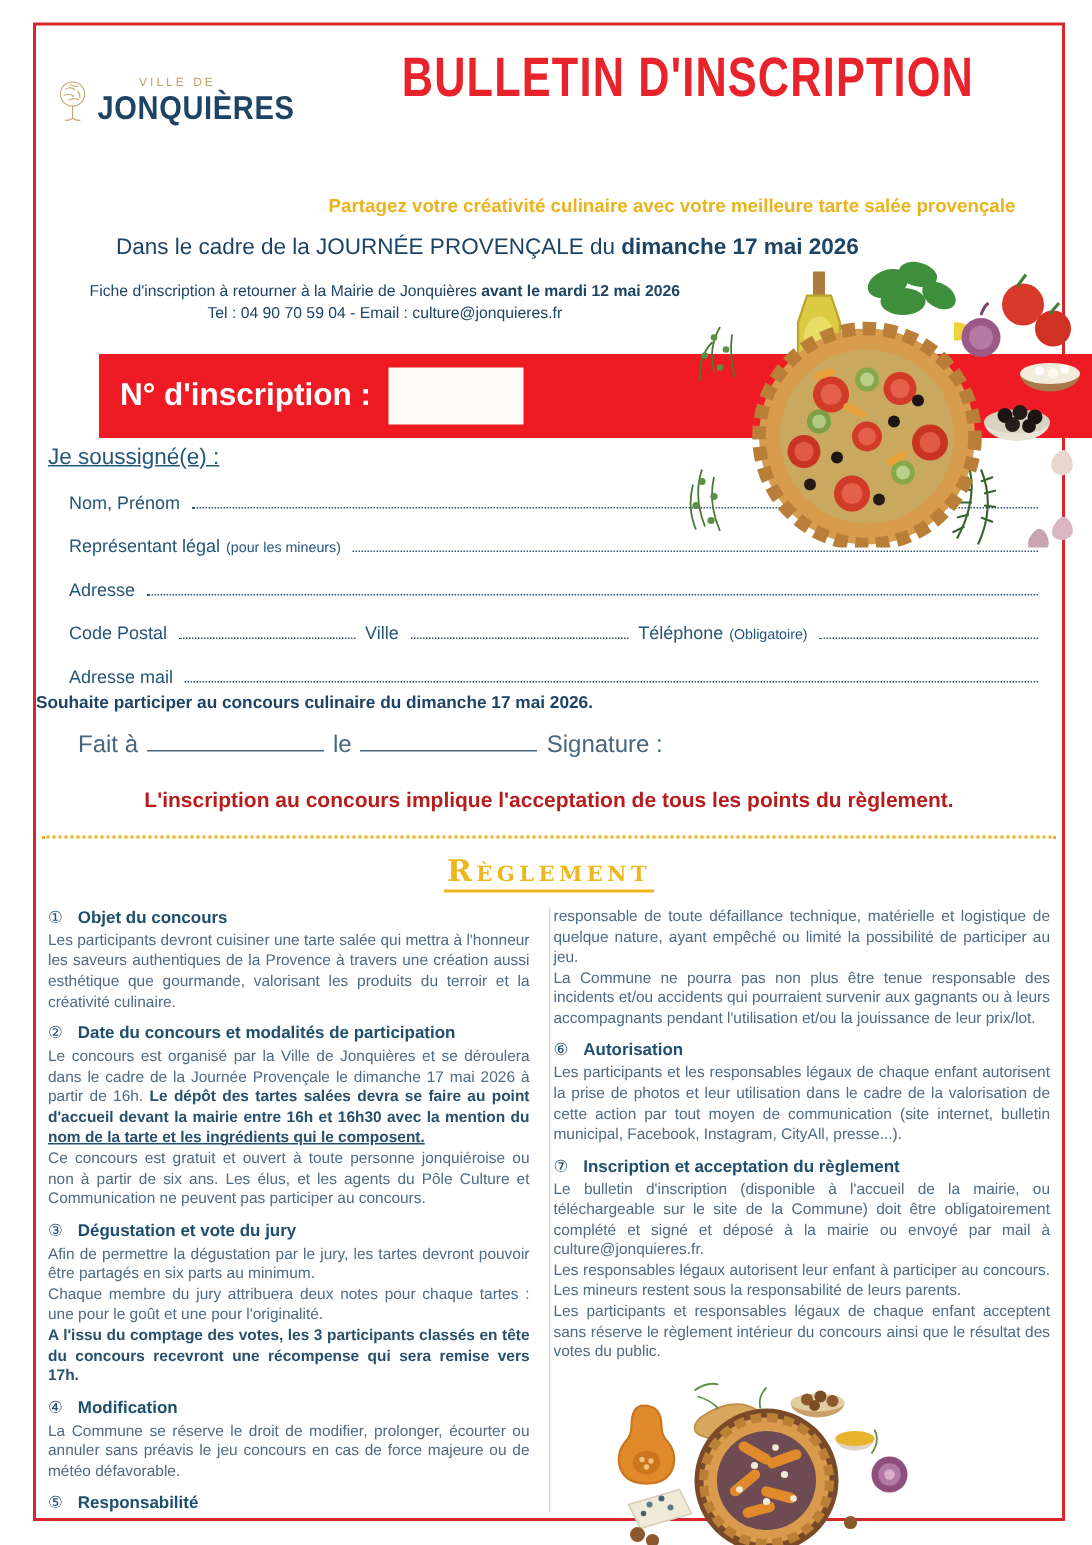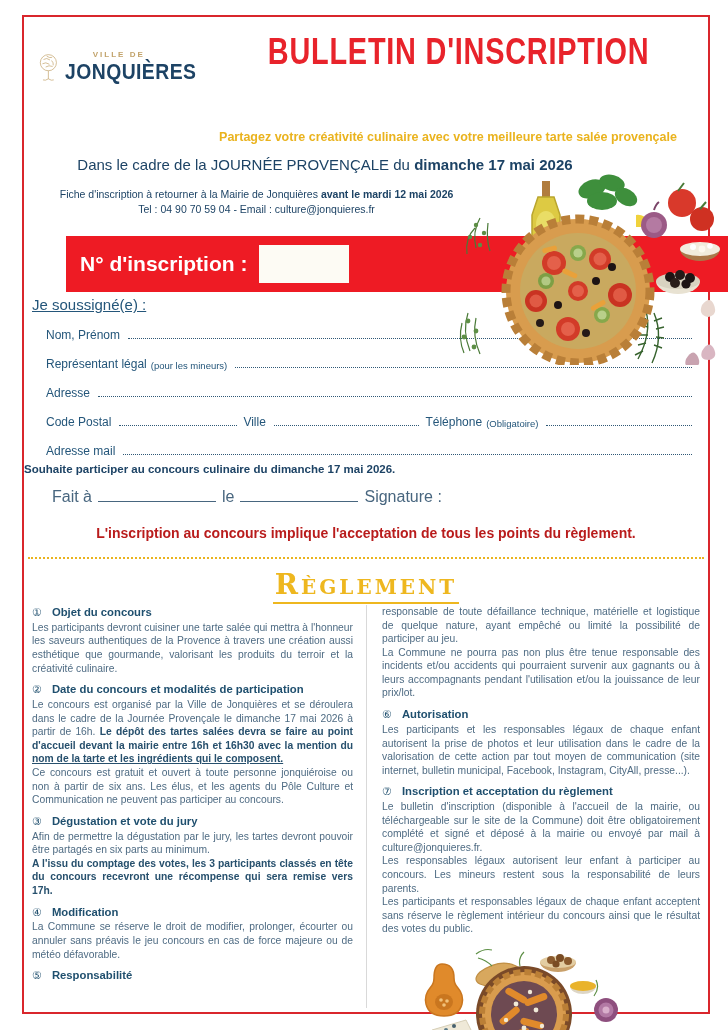--- a/index.html
+++ b/index.html
@@ -3,21 +3,21 @@
 <meta charset="utf-8">
 <style>
   html,body{margin:0;padding:0;background:#ffffff;}
   body{width:728px;height:1030px;position:relative;font-family:"Liberation Sans",sans-serif;overflow:hidden;}
   .frame{position:absolute;left:22px;top:15px;width:684px;height:995px;border:2px solid #d9262c;background:#ffffff;}
 
   
   .header-row{position:absolute;top:16px;left:12px;right:8px;display:flex;align-items:flex-start;}
   .logo{width:178px;display:flex;align-items:center;gap:4px;padding-top:6px;}
   .logo-text{display:flex;flex-direction:column;line-height:1;}
-  .logo-ville{color:#c2a36b;font-size:8px;font-weight:bold;letter-spacing:2px;margin-left:28px;margin-bottom:2px;}
+  .logo-ville{color:#c2a36b;font-size:8px;font-weight:normal;letter-spacing:2px;margin-left:28px;margin-bottom:2px;}
   .logo-name{color:#1d4365;font-size:22px;font-weight:bold;letter-spacing:.5px;transform:scaleX(.88);transform-origin:left;white-space:nowrap;}
   .titles{flex:1;text-align:center;}
   .title1{color:#e8232b;font-size:37px;font-weight:bold;line-height:1;white-space:nowrap;display:inline-block;transform:scaleX(.78);transform-origin:center;letter-spacing:1px;}
   .title2{color:#eab31e;font-family:"DejaVu Serif",serif;font-variant:small-caps;font-size:31px;font-weight:bold;line-height:1.05;letter-spacing:3px;display:inline-block;transform:scaleX(.92);margin-top:2px;}
   .tagline{position:absolute;top:113px;left:170px;right:6px;text-align:center;color:#eab31e;font-weight:bold;font-size:12.5px;}
   .context{position:absolute;top:139px;left:0;width:88%;text-align:center;color:#1d4365;font-size:15px;}
   .context b{font-weight:bold;}
   .contact{position:absolute;top:170px;left:0;width:68%;text-align:center;color:#1d4365;font-size:10.5px;line-height:1.45;}
   .contact b{font-weight:bold;}
 
@@ -38,25 +38,25 @@
   .leader{flex:1;border-bottom:1.6px dotted #2f5876;margin:0 6px 3px 8px;}
   .leader.mid{flex:0 0 118px;}
   .participate{position:absolute;top:446px;left:0;width:100%;text-align:left;color:#1d4365;font-weight:bold;font-size:11.5px;}
   .fait-row{position:absolute;top:471px;left:28px;color:#48667f;font-size:16px;}
   .uline{display:inline-block;width:118px;border-bottom:1.2px solid #48667f;margin:0 6px;}
   .acceptance{position:absolute;top:508px;left:0;width:100%;text-align:center;color:#b91c1c;font-weight:bold;font-size:14px;}
   .gold-divider{position:absolute;top:540px;left:4px;right:4px;border-top:2.5px dotted #eab31e;}
 
   
   .regl-title{position:absolute;top:551px;left:0;width:100%;text-align:center;}
-  .regl-title span{color:#eeb71f;font-family:"DejaVu Serif",serif;font-variant:small-caps;font-weight:bold;font-size:28px;letter-spacing:3px;border-bottom:2px solid #eeb71f;padding:0 2px 1px 2px;}
+  .regl-title span{color:#eeb71f;font-family:"DejaVu Serif",serif;font-variant:small-caps;font-weight:bold;font-size:20px;letter-spacing:3px;border-bottom:2px solid #eeb71f;padding:0 2px 1px 2px;}
   .rules{position:absolute;top:588px;left:8px;right:8px;bottom:4px;display:flex;}
   .rcol{width:50%;box-sizing:border-box;color:#4e6b83;font-size:10.3px;line-height:1.32;}
   .rcol.left{padding-right:13px;}
-  .rcol.right{border-left:1px solid #d9d9d9;padding-left:15px;}
+  .rcol.right{border-left:1px solid #d9d9d9;padding-left:2px;}
   .rule-heading{color:#1f4f6e;font-weight:bold;font-size:11.3px;margin:7px 0 1px 0;}
   .rule-heading .rule-num{font-weight:normal;font-size:11px;margin-right:10px;}
   .rcol .rule-heading:first-child{margin-top:0;}
   .rule-para{margin:0;text-align:justify;}
   .rule-para .b{font-weight:bold;color:#27506d;}
   .rule-para .u{text-decoration:underline;}
   .food-bottom{display:block;margin:8px 0 0 38px;width:208px;height:118px;}
 </style>
 </head>
 <body>
@@ -247,20 +247,21 @@
 
   <div class="rules">
     <div class="rcol left">
         <p class="rule-heading"><span class="rule-num">①</span>Objet du concours</p>
         <p class="rule-para"><span>Les participants devront cuisiner une tarte salée qui mettra à l'honneur les saveurs authentiques de la Provence à travers une création aussi esthétique que gourmande, valorisant les produits du terroir et la créativité culinaire.</span></p>
         <p class="rule-heading"><span class="rule-num">②</span>Date du concours et modalités de participation</p>
         <p class="rule-para"><span>Le concours est organisé par la Ville de Jonquières et se déroulera dans le cadre de la Journée Provençale le dimanche 17 mai 2026 à partir de 16h. </span><span class="b">Le dépôt des tartes salées devra se faire au point d'accueil devant la mairie entre 16h et 16h30 avec la mention du </span><span class="b u">nom de la tarte et les ingrédients qui le composent.</span></p>
         <p class="rule-para"><span>Ce concours est gratuit et ouvert à toute personne jonquiéroise ou non à partir de six ans. Les élus, et les agents du Pôle Culture et Communication ne peuvent pas participer au concours.</span></p>
         <p class="rule-heading"><span class="rule-num">③</span>Dégustation et vote du jury</p>
         <p class="rule-para"><span>Afin de permettre la dégustation par le jury, les tartes devront pouvoir être partagés en six parts au minimum.</span></p>
+        <p class="rule-para"><span>Chaque membre du jury attribuera deux notes pour chaque tartes : une pour le goût et une pour l'originalité.</span></p>
         <p class="rule-para"><span class="b">A l'issu du comptage des votes, les 3 participants classés en tête du concours recevront une récompense qui sera remise vers 17h.</span></p>
         <p class="rule-heading"><span class="rule-num">④</span>Modification</p>
         <p class="rule-para"><span>La Commune se réserve le droit de modifier, prolonger, écourter ou annuler sans préavis le jeu concours en cas de force majeure ou de météo défavorable.</span></p>
         <p class="rule-heading"><span class="rule-num">⑤</span>Responsabilité</p>
       </div>
     <div class="rcol right">
 
     <p class="rule-para"><span>responsable de toute défaillance technique, matérielle et logistique de quelque nature, ayant empêché ou limité la possibilité de participer au jeu.</span></p>
         <p class="rule-para"><span>La Commune ne pourra pas non plus être tenue responsable des incidents et/ou accidents qui pourraient survenir aux gagnants ou à leurs accompagnants pendant l'utilisation et/ou la jouissance de leur prix/lot.</span></p>
         <p class="rule-heading"><span class="rule-num">⑥</span>Autorisation</p>

